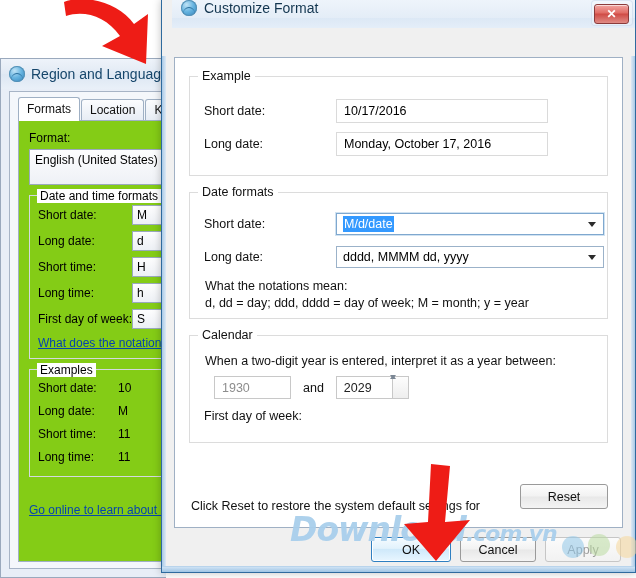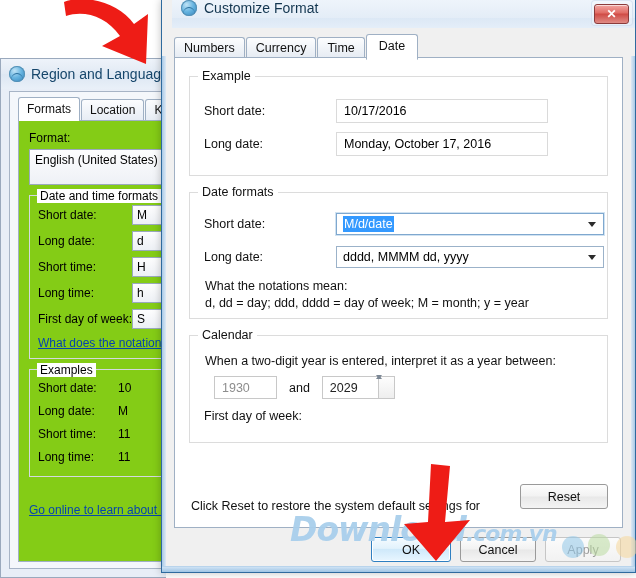--- a/index.html
+++ b/index.html
@@ -639,26 +639,20 @@
 
     <div class="dlg-frame-glass">
       <span class="globe-icon"></span>
       <span class="dlg-title-text">Customize Format</span>
       <span class="close-glow"></span>
       <span class="close-btn">✕</span>
     </div>
 
     <div class="dlg-client">
 
-      <div class="tabs">
-        <div class="tab">Numbers</div>
-        <div class="tab">Currency</div>
-        <div class="tab">Time</div>
-        <div class="tab active">Date</div>
-      </div>
 
       <div class="tab-page">
 
         <div class="group" style="left:14px; top:18px; right:14px; height:100px;">
           <div class="group-title">Example</div>
 
           <div class="field-row" style="left:14px; top:22px;">
             <span class="field-label" style="width:132px;">Short date:</span>
             <span class="readonly-box" style="width:212px;">10/17/2016</span>
           </div>
@@ -691,21 +685,21 @@
           <div class="note" style="left:15px; top:85px;">What the notations mean:</div>
           <div class="note" style="left:15px; top:102px;">d, dd = day;  ddd, dddd = day of week;  M = month;  y = year</div>
         </div>
 
         <div class="group" style="left:14px; top:277px; right:14px; height:108px;">
           <div class="group-title">Calendar</div>
 
           <div class="note" style="left:15px; top:17px;">When a two-digit year is entered, interpret it as a year between:</div>
 
           <div class="field-row" style="left:24px; top:40px;">
-            <span class="text-input" style="width:63px;">1930</span>
+            <span class="text-input" style="width:77px;">1930</span>
             <span class="field-label" style="margin:0 12px;">and</span>
             <span class="spin-wrap">
               <span class="spin-input">2029</span><span class="spin-btns">
                 <span class="sb top"></span>
                 <span class="sb bot"></span>
               </span>
             </span>
           </div>
 
           <div class="field-row" style="left:14px; top:73px;">

